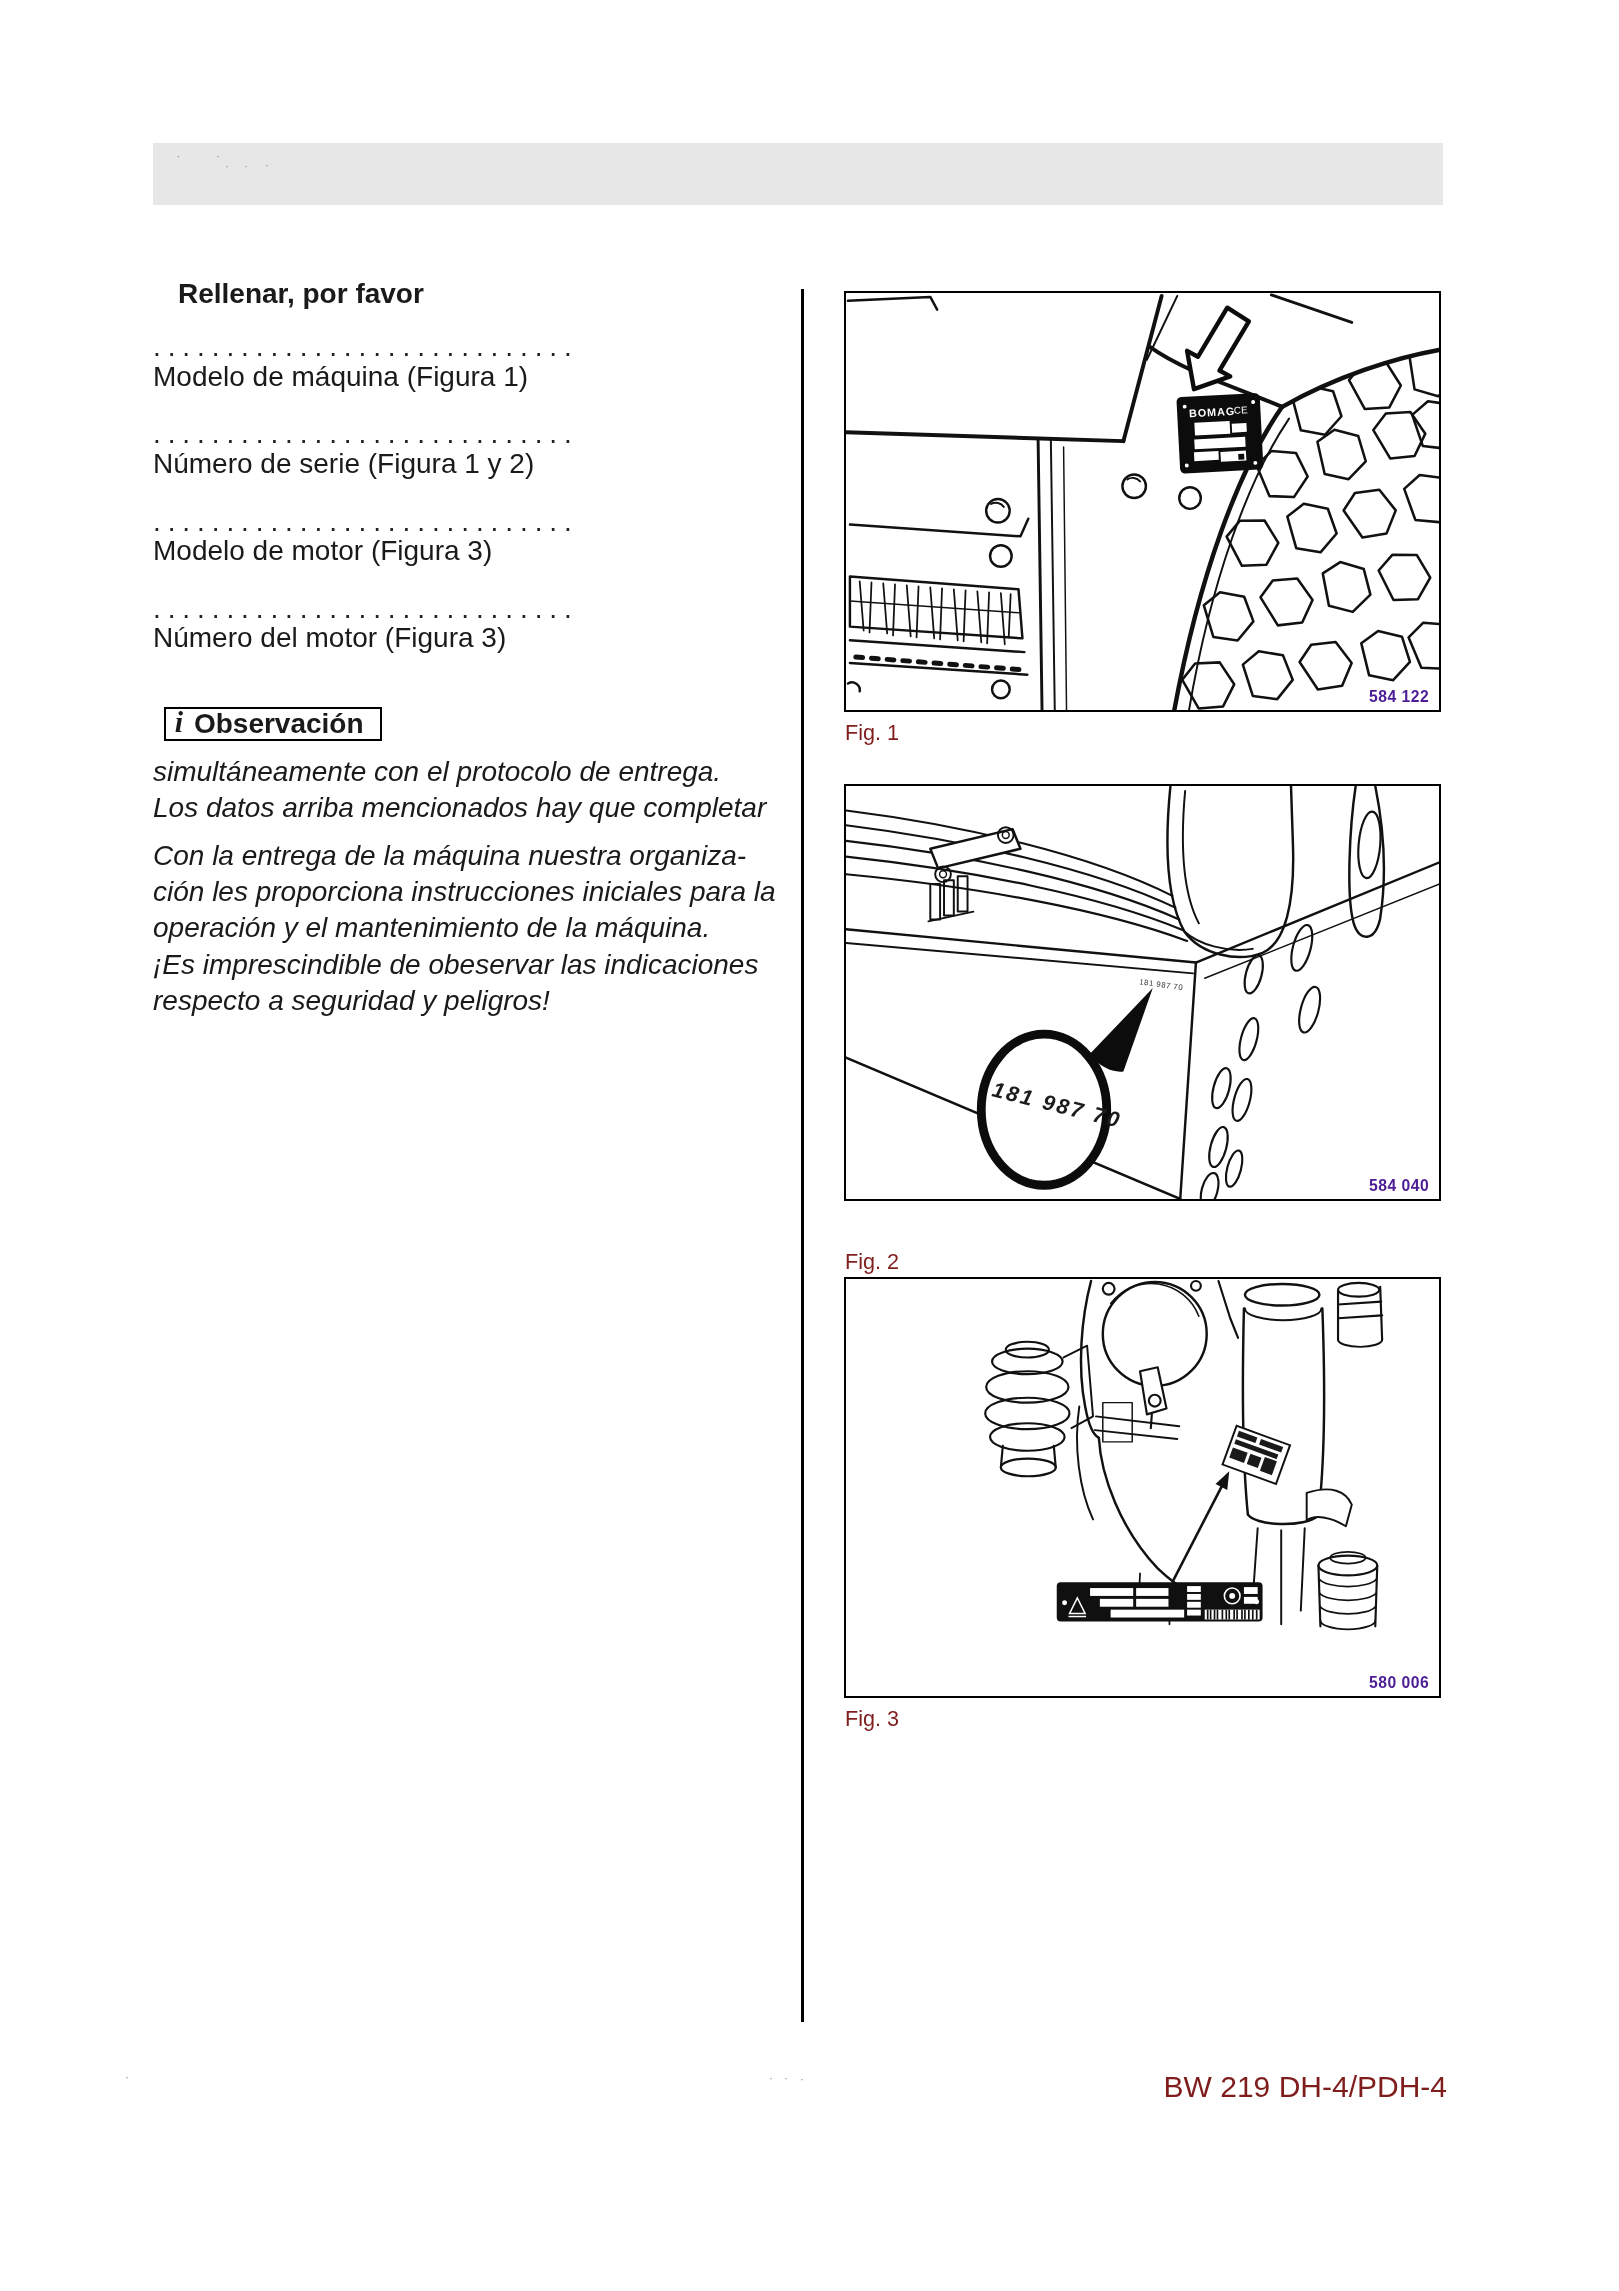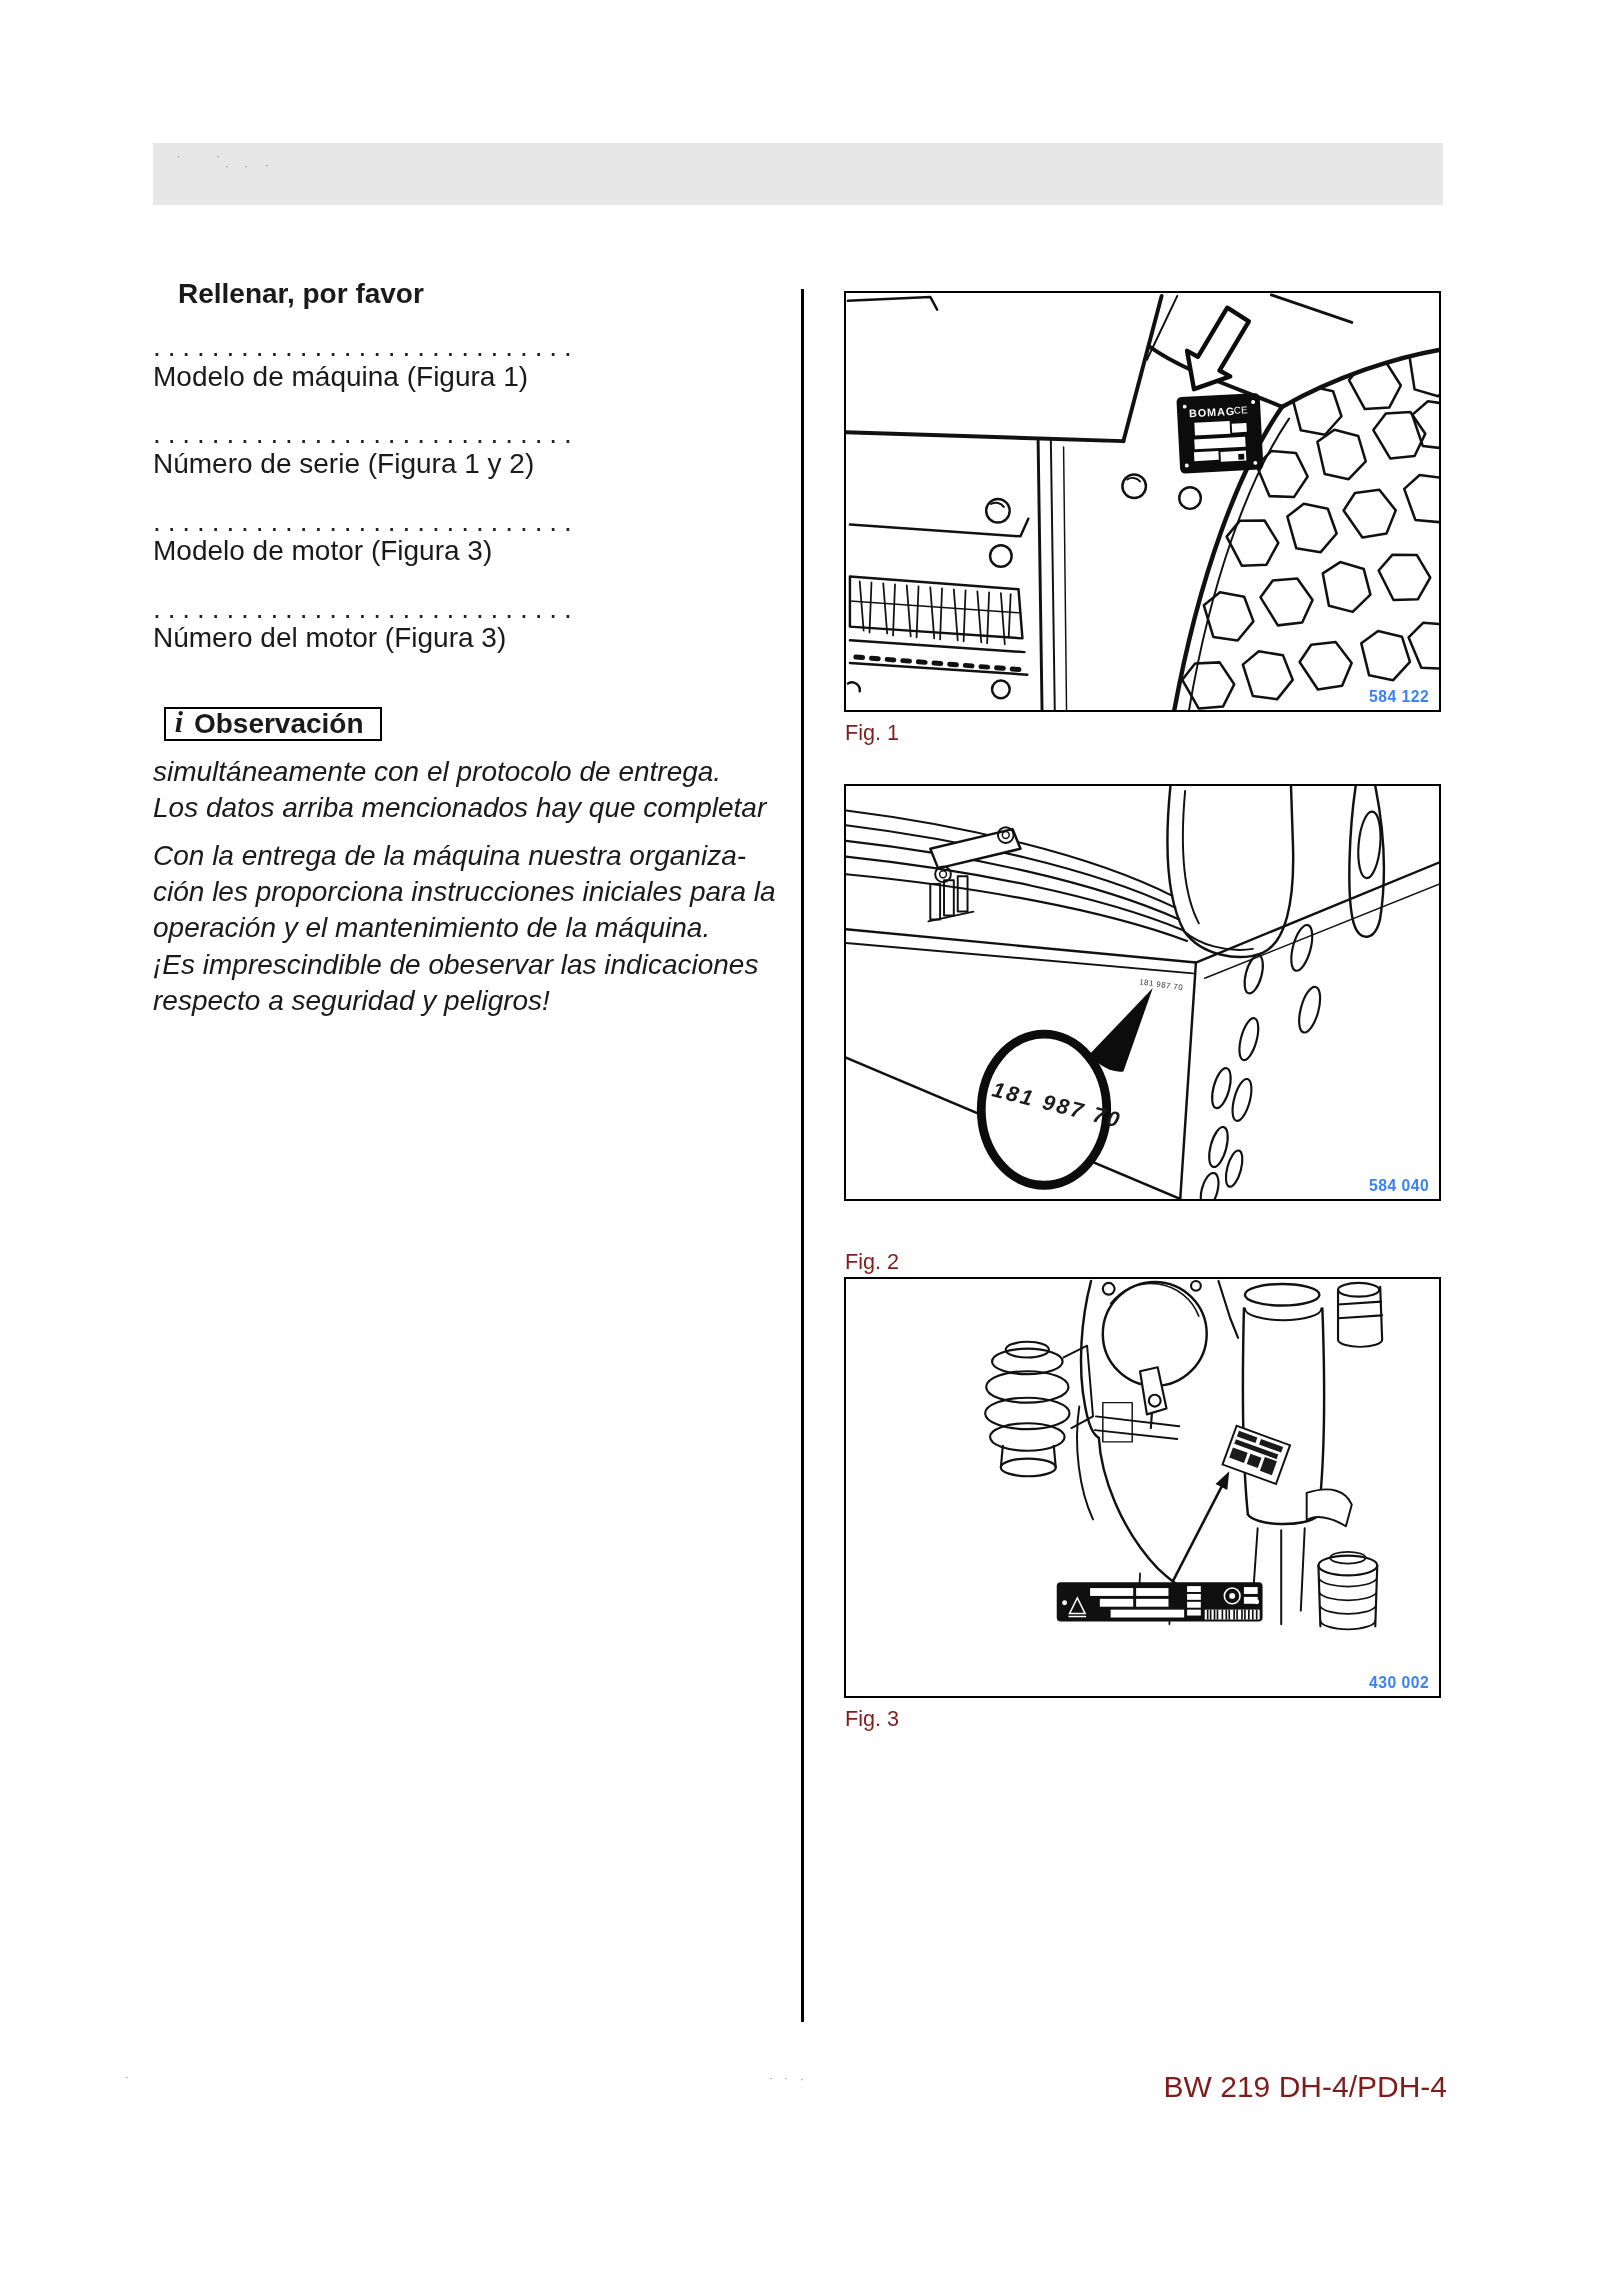--- a/index.html
+++ b/index.html
@@ -27,21 +27,21 @@
   .note-i{font-family:"Liberation Serif",serif;font-style:italic;font-weight:bold;font-size:30px;line-height:1;transform:translateY(-2px);}
   .note-title{font-size:28px;font-weight:bold;white-space:nowrap;}
   .para{left:153px;font-size:28px;font-style:italic;line-height:36px;}
   .p0{top:754px;} .p1{top:838px;} .p2{top:947px;}
   .para div{white-space:nowrap;}
   
   .vdivider{left:801px;top:289px;width:2.9px;height:1733px;background:#000;}
   .figbox{left:844px;width:593px;border:2.9px solid #000;background:#fff;}
   .fb1{top:291px;height:417px;} .fb2{top:784px;height:413px;} .fb3{top:1277px;height:417px;}
   .figbox svg{display:block;width:100%;height:100%;}
-  .refnum{position:absolute;right:9.8px;bottom:3.9px;font-size:15.7px;font-weight:bold;color:#3b82f6;letter-spacing:0.5px;}
+  .refnum{position:absolute;right:9.8px;bottom:3.9px;font-size:15.7px;font-weight:bold;color:#4c1d95;letter-spacing:0.5px;}
   .figcap{left:845px;font-size:21.6px;color:#7f1d1d;}
   .fc1{top:720px;} .fc2{top:1213px;margin-top:36px;} .fc3{top:1706px;}
   
   .footer-model{top:2070px;right:172px;font-size:30px;white-space:nowrap;color:#7f1d1d;}
   .f1sp{left:125px;top:2072px;} .f2sp{left:769px;top:2073px;} .f3sp{left:784px;top:2073px;} .f4sp{left:800px;top:2074px;}
   text{font-family:"Liberation Sans",sans-serif;}
 </style>
 </head>
 <body>
 
@@ -284,21 +284,21 @@
         <rect x="348" y="329" width="14" height="6" fill="#fff"></rect>
         <rect x="348" y="337" width="14" height="6" fill="#fff"></rect>
         <circle cx="394" cy="323" r="8" fill="none" stroke="#fff" stroke-width="1.6"></circle>
         <circle cx="394" cy="323" r="3" fill="#fff"></circle>
         <rect x="406" y="314" width="14" height="7" fill="#fff"></rect>
         <rect x="406" y="324" width="14" height="7" fill="#fff"></rect>
         <rect x="366" y="337" width="56" height="10" fill="#fff"></rect>
         <path d="M369,337 v10 M372,337 v10 M376,337 v10 M379,337 v10 M384,337 v10 M388,337 v10 M391,337 v10 M396,337 v10 M399,337 v10 M404,337 v10 M407,337 v10 M411,337 v10 M415,337 v10 M419,337 v10" stroke="#101010" stroke-width="1.7"></path>
       </g>
     </svg>
-    <span class="refnum">430 002</span>
+    <span class="refnum">580 006</span>
   </div>
   <div class="abs figcap fc3">Fig. 3</div>
 
   <div class="abs footer-model">BW 219 DH-4/PDH-4</div>
   <span class="speck f1sp">·</span>
   <span class="speck f2sp">·</span>
   <span class="speck f3sp">·</span>
   <span class="speck f4sp">·</span>
 
 </div>

